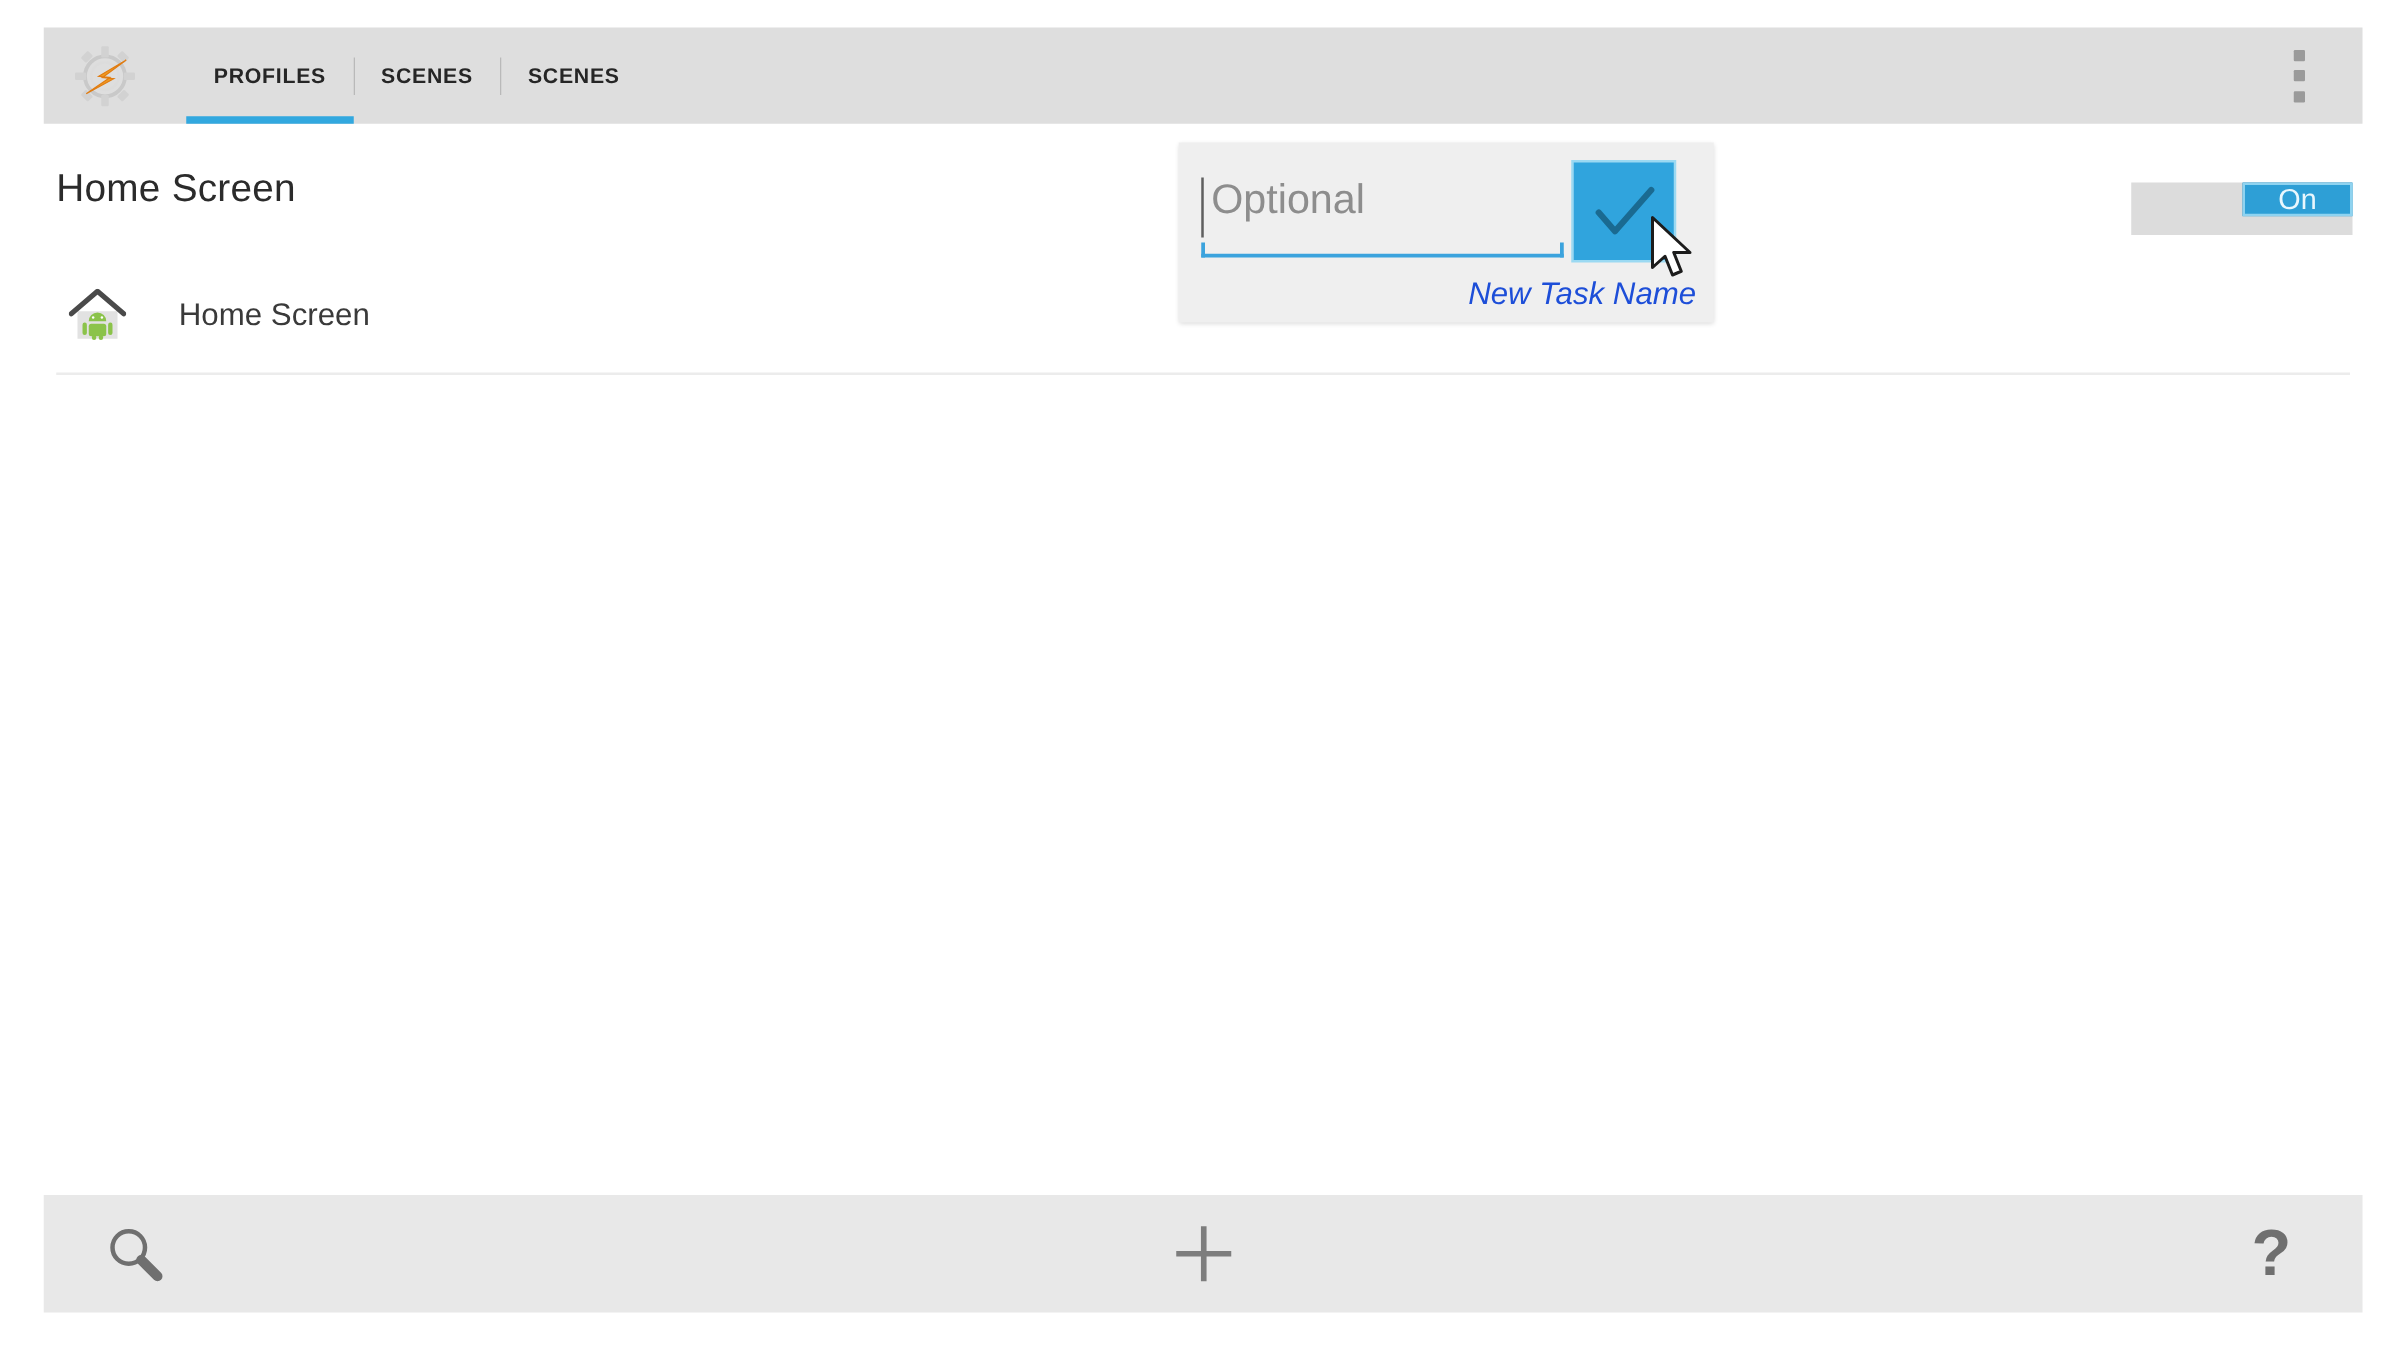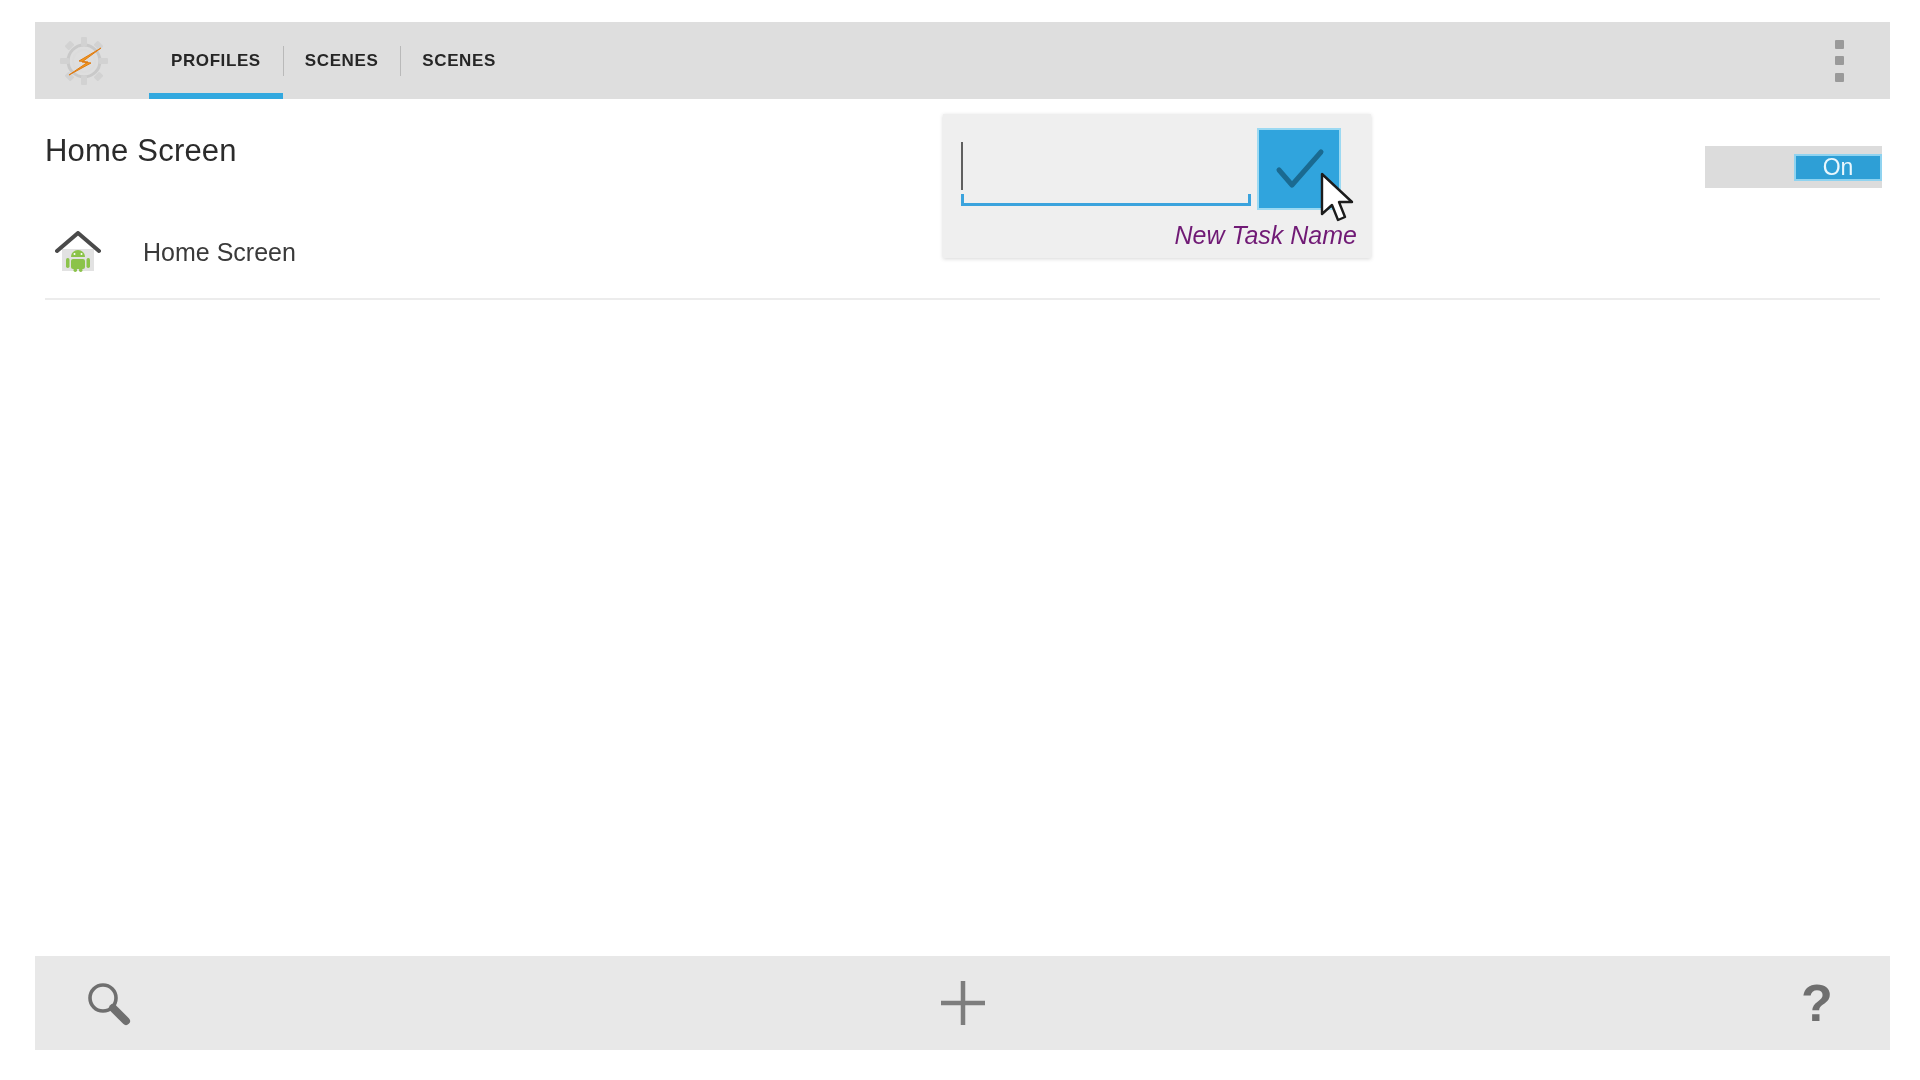--- a/index.html
+++ b/index.html
@@ -116,21 +116,21 @@
   
   #enable-toggle {
     position: absolute;
     right: 8px;
     top: 47px;
     width: 177px;
     height: 42px;
     background: #dcdcdc;
     display: flex;
     justify-content: flex-end;
-    align-items: center;
+    align-items: flex-start;
   }
   #enable-toggle .knob {
     width: 88px;
     background: #2e9fd6;
     display: flex;
     align-items: center;
     justify-content: center;
     box-shadow: 0 0 0 2px #8fd3f0 inset;
   }
   #enable-toggle .knob-label {
@@ -236,21 +236,21 @@
     box-shadow: 0 0 0 2px #9bd9f2;
   }
   #task-name-accept svg { display: block; }
 
   #task-name-dialog-label {
     position: absolute;
     right: 14px;
     bottom: 8px;
     font-size: 25px;
     font-style: italic;
-    color: #701a75;
+    color: #1d4ed8;
     white-space: nowrap;
   }
 
   
   #mouse-cursor {
     position: absolute;
     left: 1284px;
     top: 150px;
     width: 40px;
     height: 56px;
@@ -363,20 +363,21 @@
       </span>
       <span class="profile-row-label">Home Screen</span>
       <span class="divider"></span>
     </div>
   </div>
 
   <div id="task-name-dialog">
 
     <div id="task-name-input-wrap">
       <span id="task-name-caret"></span>
+      <input id="task-name-input" type="text" placeholder="Optional" style="">
       <span id="task-name-underline"></span>
     </div>
 
     <div id="task-name-accept">
       <svg width="80" height="78" viewBox="0 0 80 78">
         <path d="M20 40 L33 55 L62 22" fill="none" stroke="#1a6a91" stroke-width="5" stroke-linecap="round" stroke-linejoin="round"></path>
       </svg>
     </div>
 
     <div id="task-name-dialog-label">New Task Name</div>

